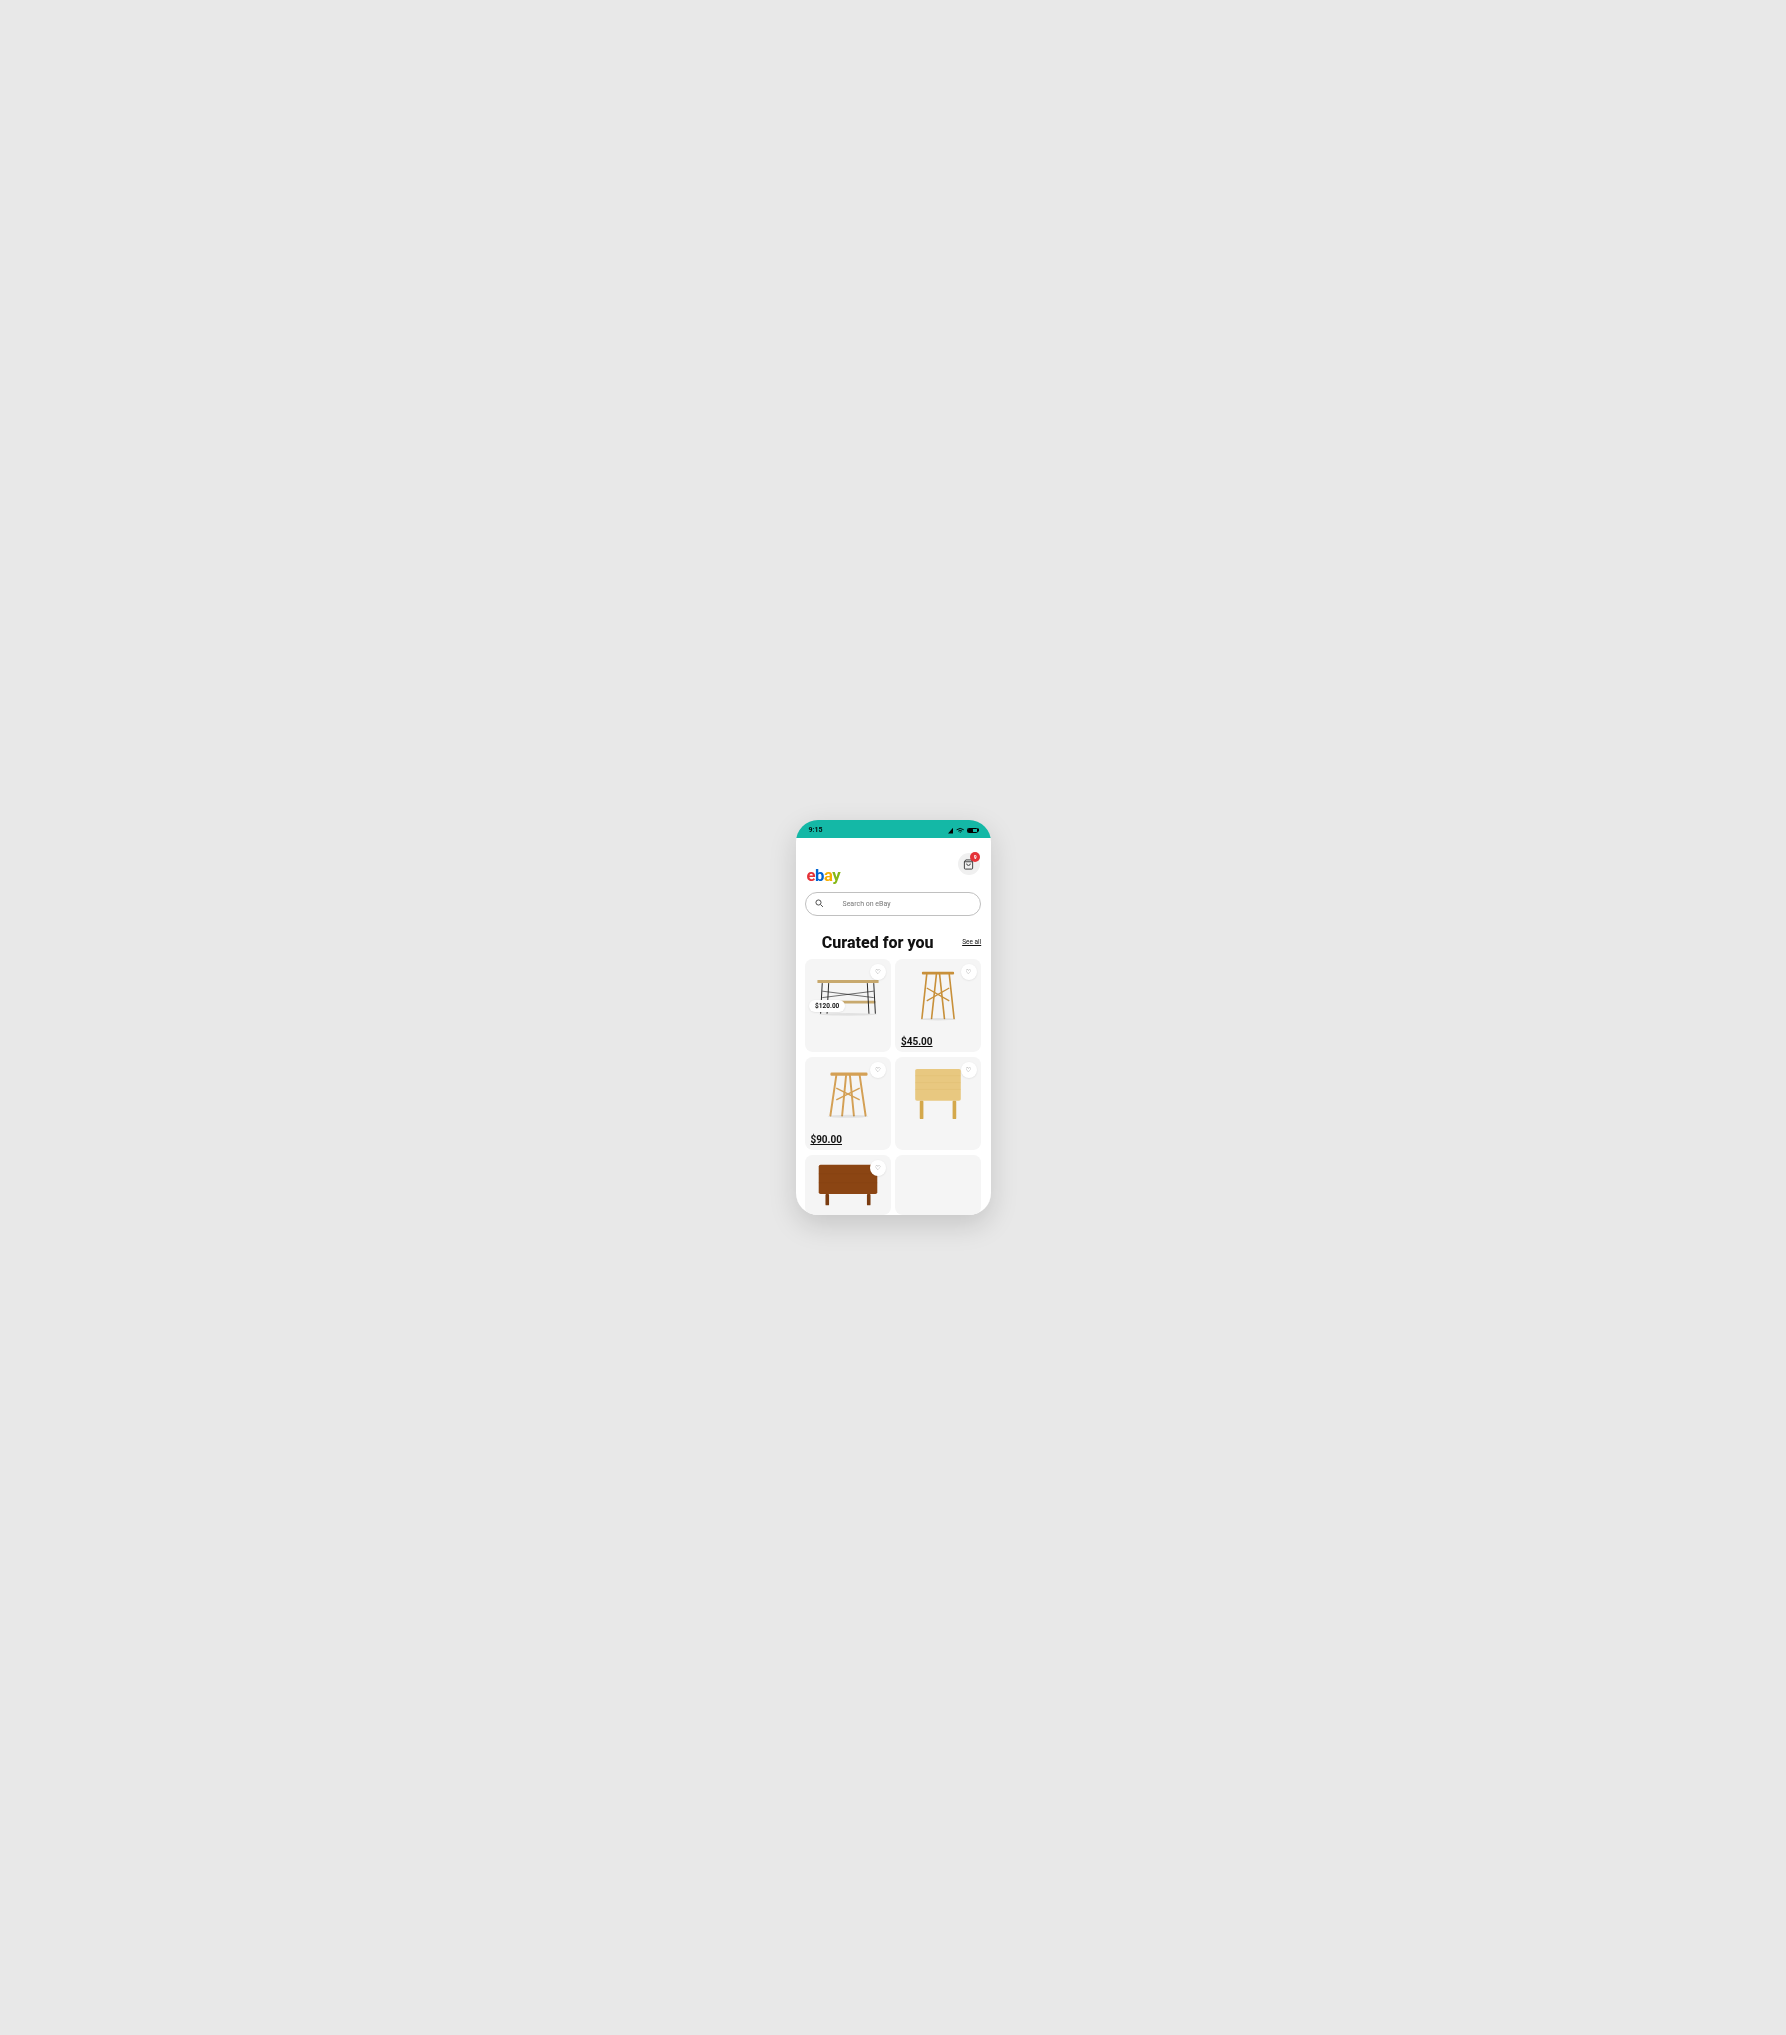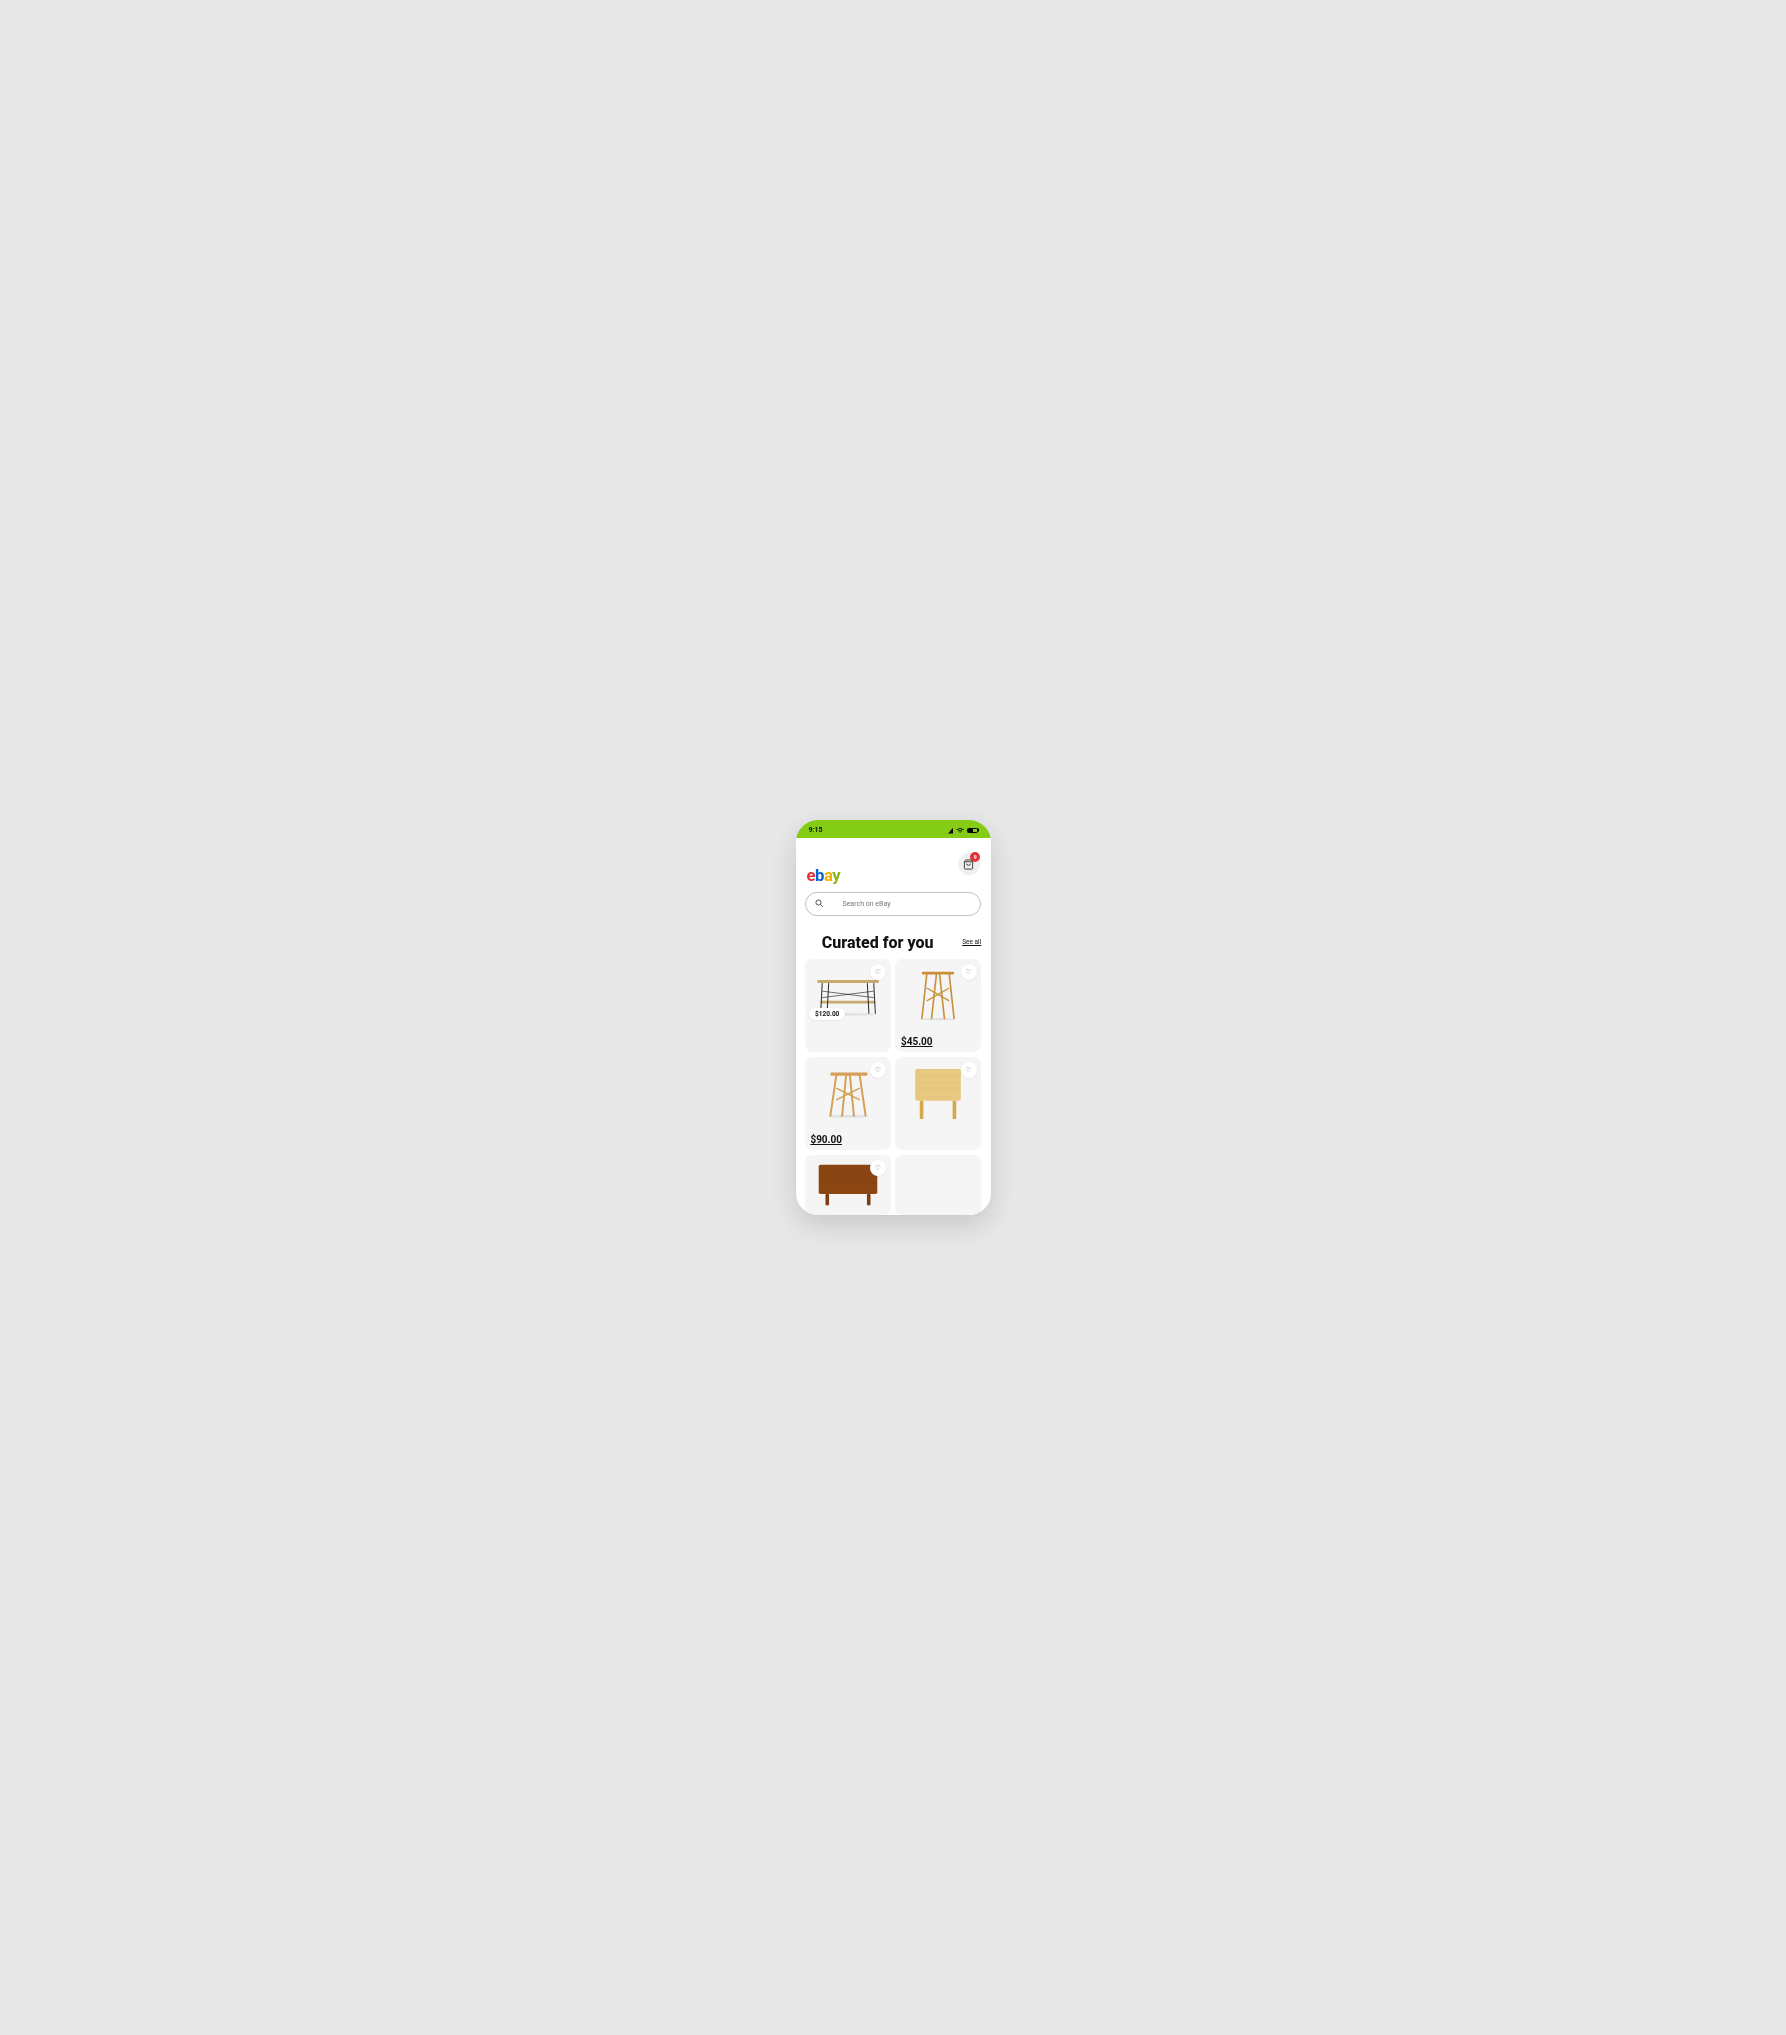--- a/index.html
+++ b/index.html
@@ -20,21 +20,21 @@
       box-shadow: 0 9.3px 28px rgba(0,0,0,0.15), inset 0 0 0 0.9px #d0d0d0;
       overflow: hidden;
       position: relative;
     }
 
     .status-bar {
       display: flex;
       justify-content: space-between;
       align-items: center;
       padding: 6.5px 13px 3.7px;
-      background: #84cc16;
+      background: #14b8a6;
     }
 
     .status-time {
       font-size: 7px;
       font-weight: 600;
       color: #000;
     }
 
     .status-icons {
       display: flex;
@@ -219,21 +219,21 @@
       justify-content: center;
       cursor: pointer;
       box-shadow: 0 0.5px 1.9px rgba(0,0,0,0.1);
       z-index: 2;
       font-size: 6.5px;
       color: #555;
     }
 
     .price-tag {
       position: absolute;
-      bottom: 12px;
+      bottom: 20px;
       left: 4.7px;
       background: #fff;
       border-radius: 9.3px;
       padding: 2.3px 5.6px;
       font-size: 6.5px;
       font-weight: 700;
       color: #111;
       box-shadow: 0 0.5px 1.9px rgba(0,0,0,0.1);
     }
 

